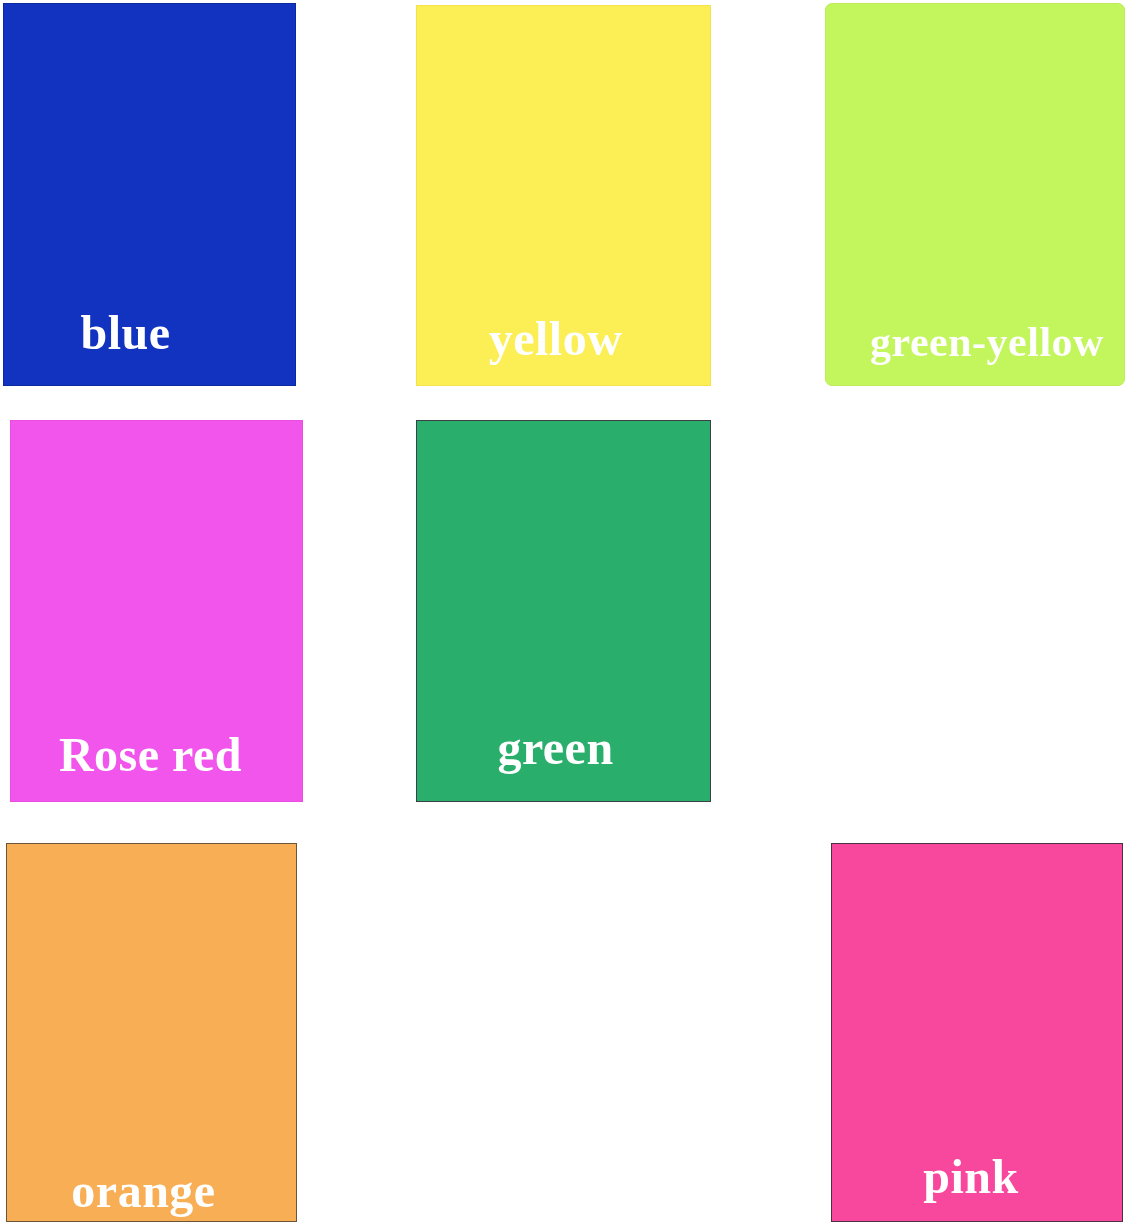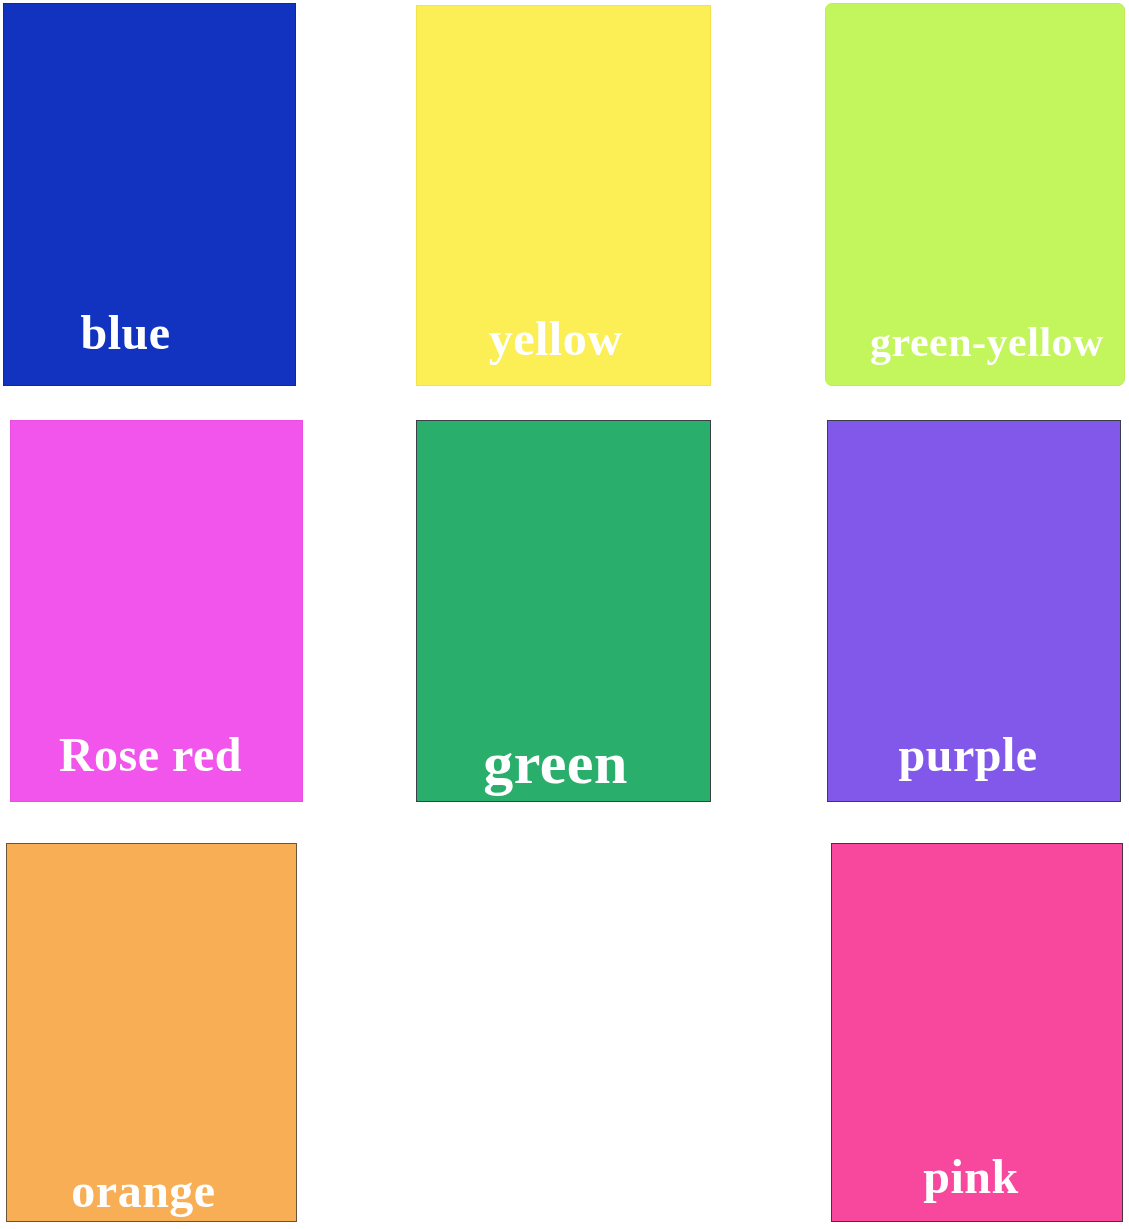--- a/index.html
+++ b/index.html
@@ -84,22 +84,22 @@
     font-size: 48px;
     padding-bottom: 22px;
     transform: translateX(-6px);
   }
 
   #swatch-green {
     left: 416px; top: 420px; width: 295px; height: 382px;
     border: 1px solid #3a3f48;
   }
   #swatch-green .swatch-label {
-    font-size: 60px;
-    padding-bottom: 8px;
+    font-size: 48px;
+    padding-bottom: 29px;
     transform: translateX(-8px);
   }
 
   #swatch-purple {
     left: 827px; top: 420px; width: 294px; height: 382px;
     border: 1px solid #3a3f48;
   }
   #swatch-purple .swatch-label {
     font-size: 48px;
     padding-bottom: 22px;
@@ -154,23 +154,20 @@
   </div>
 
   <div class="swatch" id="swatch-rose-red" style="background-color: rgb(241, 85, 236);">
     <span class="swatch-label" style="color: rgb(255, 255, 255);">Rose red</span>
   </div>
 
   <div class="swatch" id="swatch-green" style="background-color: rgb(41, 174, 107);">
     <span class="swatch-label" style="color: rgb(255, 255, 255);">green</span>
   </div>
 
-  <div class="swatch" id="swatch-purple" style="background-color: rgb(130, 88, 234);">
-    <span class="swatch-label" style="color: rgb(255, 255, 255);">purple</span>
-  </div>
 
   <div class="swatch" id="swatch-orange" style="background-color: rgb(248, 174, 85);">
     <span class="swatch-label" style="color: rgb(255, 255, 255);">orange</span>
   </div>
 
 
   <div class="swatch" id="swatch-pink" style="background-color: rgb(247, 72, 158);">
     <span class="swatch-label" style="color: rgb(255, 255, 255);">pink</span>
   </div>
 

